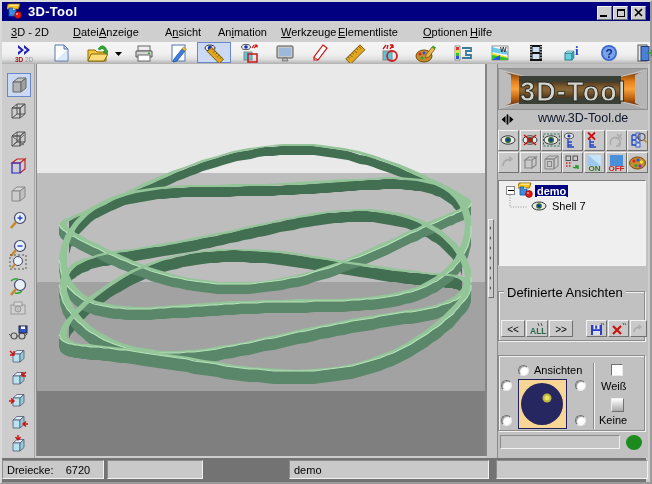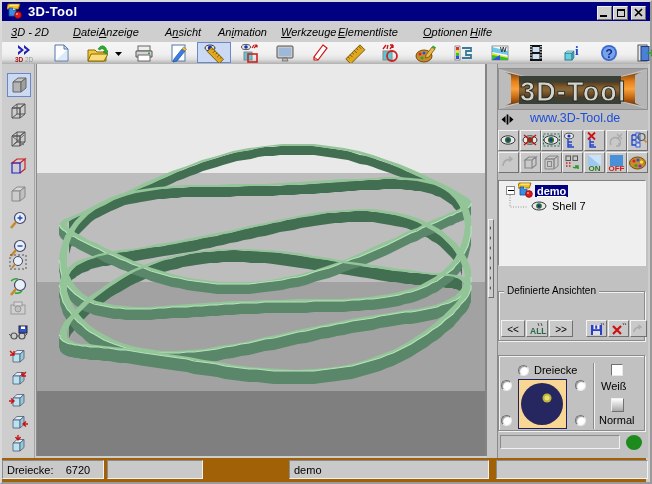--- a/index.html
+++ b/index.html
@@ -7,33 +7,33 @@
 body { font-family:"Liberation Sans", sans-serif; font-size:11px; background:#cdcdcd; position:relative; }
 .win { position:absolute; left:0; top:0; width:652px; height:484px;
   border-left:2px solid #d9d9d9; border-top:2px solid #d9d9d9;
   border-right:2px solid #9a9a9a; border-bottom:2px solid #9a9a9a; background:#cdcdcd; }
 .title { position:absolute; left:2px; top:2px; width:648px; height:19px; background:#000080; }
 .title .txt { position:absolute; left:26px; top:2px; color:#fff; font-weight:bold; font-size:13px; letter-spacing:0.3px; }
 .tbtn { position:absolute; top:4px; width:15px; height:14px; background:#cecece;
   border-top:1px solid #efefef; border-left:1px solid #efefef;
   border-right:1px solid #6f6f6f; border-bottom:1px solid #6f6f6f;
   text-align:center; line-height:12px; font-size:10px; font-weight:bold; color:#000; }
-.menu { position:absolute; left:2px; top:21px; width:648px; height:37px; background:#cfcfcf; border-bottom:1px solid #737373;font-style:italic; }
+.menu { position:absolute; left:2px; top:21px; width:648px; height:37px; background:#cfcfcf; border-bottom:1px solid #737373; }
 .menu span { position:absolute; top:5px; color:#000; }
 u { text-decoration:underline; }
 .toolbar { position:absolute; left:2px; top:42px; width:648px; height:22px;
   background:linear-gradient(#f5f5f5 0%, #f0f0f0 55%, #e0e0e0 78%, #c6c6c6 90%, #b0b0b0 100%); }
 .sidebar { position:absolute; left:2px; top:64px; width:33px; height:394px; background:#cdcdcd; border-right:1px solid #a5a5a5; overflow:hidden; }
 .viewport { position:absolute; left:36px; top:64px; width:451px; height:392px; background:#e9e9e9; border-left:1px solid #8a8a8a; border-right:2px solid #848484; overflow:hidden; }
 .band { position:absolute; left:0; right:0; }
 .splitter { position:absolute; left:487px; top:64px; width:10px; height:394px; background:#c6c6c6; }
 .shandle { position:absolute; left:1px; top:155px; width:6px; height:79px; background:#c9c9c9;
   border-top:1px solid #f0f0f0; border-left:1px solid #f0f0f0; border-right:1px solid #707070; border-bottom:1px solid #707070; }
 .rpanel { position:absolute; left:497px; top:64px; width:151px; height:394px; background:#c1c1c1; border-left:1px solid #8a8a8a; }
-.statusbar { position:absolute; left:2px; top:458px; width:644px; height:24px; background:#a16207; }
+.statusbar { position:absolute; left:2px; top:458px; width:644px; height:24px; background:#737373; }
 .spanel { position:absolute; top:2px; height:19px; background:#c9c9c9;
   border-top:1px solid #8b8b8b; border-left:1px solid #8b8b8b;
   border-right:1px solid #f1f1f1; border-bottom:1px solid #f1f1f1; padding:3px 4px 0 4px; color:#000; }
 .btn3d { background:#c9c9c9; border-top:1px solid #f2f2f2; border-left:1px solid #f2f2f2;
   border-right:1px solid #707070; border-bottom:1px solid #707070; }
 </style>
 </head>
 <body>
 <div class="win"></div>
 
@@ -335,21 +335,21 @@
 <path d="M0 0 l12 6 v28 L0 40 Z" fill="#bcbcbc"></path>
 <path d="M148 0 l-12 6 v28 l12 6 Z" fill="#b6b6b6"></path>
 <rect x="20" y="7" width="102" height="28" fill="#3a4036"></rect>
 <rect x="20" y="13" width="102" height="16" fill="url(#cop)" opacity="0.4"></rect>
 <text x="21" y="32" font-family="Liberation Sans" font-weight="bold" font-size="27" fill="#d4d4ce" stroke="#26281f" stroke-width="0.9" letter-spacing="-1.5" textLength="104">3D-Tool</text>
 </svg></div>
 <div style="position:absolute;left:3px;top:49px;width:13px;height:13px;"><svg width="13" height="13" viewBox="0 0 13 13" style="">
         <rect x="5.6" y="1.5" width="1.8" height="10" fill="#000"></rect>
         <path d="M0.5 6.5 l4 -3.5 v7 z M12.5 6.5 l-4 -3.5 v7 z" fill="#000"></path>
       </svg></div>
-<div style="position:absolute;left:32px;top:47px;font-size:12.5px;color:#1d4ed8;">www.3D-Tool.de</div>
+<div style="position:absolute;left:40px;top:47px;font-size:12.5px;color:#0f172a;">www.3D-Tool.de</div>
 <div class="btn3d" style="position:absolute;left:0px;top:66px;width:21px;height:21px;"><svg width="19" height="19" viewBox="0 0 19 19" style="">
         <ellipse cx="9" cy="9" rx="7" ry="4.2" fill="#e8e8e8" stroke="#333" stroke-width="1"></ellipse>
         <circle cx="9" cy="9" r="3" fill="#2a6a2a"></circle>
         <circle cx="9" cy="9" r="1.4" fill="#1133bb"></circle>
       </svg></div>
 <div class="btn3d" style="position:absolute;left:22px;top:66px;width:21px;height:21px;"><svg width="19" height="19" viewBox="0 0 19 19" style="">
         <ellipse cx="9" cy="9" rx="7" ry="4.2" fill="#e8e8e8" stroke="#333" stroke-width="1"></ellipse>
         <circle cx="9" cy="9" r="3" fill="#2a6a2a"></circle>
         <circle cx="9" cy="9" r="1.4" fill="#1133bb"></circle>
         <path d="M3 4 L15 14 M15 4 L3 14" stroke="#cc1111" stroke-width="1.6"></path>
@@ -434,21 +434,21 @@
       </svg>
 <div style="position:absolute;left:32px;top:19px;width:17px;height:12px;"><svg width="17" height="12" viewBox="0 0 17 12" style="">
           <ellipse cx="8" cy="6" rx="7" ry="4" fill="#e8e8e8" stroke="#333" stroke-width="1"></ellipse>
           <circle cx="8" cy="6" r="2.8" fill="#2a6a2a"></circle>
           <circle cx="8" cy="6" r="1.3" fill="#1133bb"></circle>
         </svg></div>
 <div style="position:absolute;left:53px;top:19px;font-size:11px;color:#000;">Shell 7</div>
 </div>
 <div style="position:absolute;left:0px;top:227px;width:147px;height:50px;">
 <fieldset style="position:absolute;left:0;top:0;width:147px;height:50px;border:1px solid #8b8b8b;box-shadow:inset 1px 1px 0 #f2f2f2, 1px 1px 0 #f2f2f2;"></fieldset>
-<div style="position:absolute;left:6px;top:-6px;background:#c1c1c1;padding:0 3px;font-size:10px;">Definierte Ansichten</div>
+<div style="position:absolute;left:6px;top:-6px;background:#c1c1c1;padding:0 3px;font-size:13px;">Definierte Ansichten</div>
 <div class="btn3d" style="position:absolute;left:3px;top:29px;width:24px;height:17px;text-align:center;font-size:10px;padding-top:3px;">&lt;&lt;</div>
 <div class="btn3d" style="position:absolute;left:28px;top:29px;width:22px;height:17px;"><svg width="20" height="15" viewBox="0 0 20 15">
           <path d="M11 2 l1 3 M14 2 l1 3" stroke="#555" stroke-width="1"></path>
           <text x="3" y="13" font-size="8.5" font-weight="bold" fill="#2a6a4a" font-family="Liberation Sans">ALL</text>
         </svg></div>
 <div class="btn3d" style="position:absolute;left:51px;top:29px;width:24px;height:17px;text-align:center;font-size:10px;padding-top:3px;">&gt;&gt;</div>
 <div class="btn3d" style="position:absolute;left:88px;top:29px;width:21px;height:17px;"><svg width="19" height="15" viewBox="0 0 19 15" style="">
           <rect x="4" y="4" width="11" height="10" fill="#2a3ecc"></rect>
           <rect x="6.5" y="4" width="6" height="4.2" fill="#f0f0f0"></rect>
           <rect x="8.2" y="4.4" width="2" height="3.4" fill="#2a3ecc"></rect>
@@ -462,35 +462,35 @@
 <div class="btn3d" style="position:absolute;left:132px;top:29px;width:17px;height:17px;"><svg width="13" height="15" viewBox="0 0 13 15" style="">
           <path d="M3 11 q0 -5 7 -5 m-2.5 -2 l2.5 2 -2.5 2" fill="none" stroke="#aaa" stroke-width="1.4"></path>
         </svg></div>
 </div>
 <div style="position:absolute;left:0px;top:291px;width:147px;height:76px;">
 <fieldset style="position:absolute;left:0;top:0;width:147px;height:76px;border:1px solid #8b8b8b;box-shadow:inset 1px 1px 0 #f2f2f2, 1px 1px 0 #f2f2f2;"></fieldset>
 <div style="position:absolute;left:95px;top:8px;width:1px;height:66px;background:#8b8b8b;"></div>
 <div style="position:absolute;left:96px;top:8px;width:1px;height:66px;background:#f2f2f2;"></div>
 </div>
 <div style="position:absolute;left:20px;top:301px;width:11px;height:11px;border-radius:50%;background:#fff;border:1px solid;border-color:#707070 #e8e8e8 #e8e8e8 #707070;box-shadow:inset 1px 1px 1px #9a9a9a;"></div>
-<div style="position:absolute;left:36px;top:300px;font-size:11px;">Dreiecke</div>
+<div style="position:absolute;left:36px;top:300px;font-size:11px;">Ansichten</div>
 <div style="position:absolute;left:3px;top:316px;width:11px;height:11px;border-radius:50%;background:#fff;border:1px solid;border-color:#707070 #e8e8e8 #e8e8e8 #707070;box-shadow:inset 1px 1px 1px #9a9a9a;"></div>
 <div style="position:absolute;left:77px;top:316px;width:11px;height:11px;border-radius:50%;background:#fff;border:1px solid;border-color:#707070 #e8e8e8 #e8e8e8 #707070;box-shadow:inset 1px 1px 1px #9a9a9a;"></div>
 <div style="position:absolute;left:3px;top:351px;width:11px;height:11px;border-radius:50%;background:#fff;border:1px solid;border-color:#707070 #e8e8e8 #e8e8e8 #707070;box-shadow:inset 1px 1px 1px #9a9a9a;"></div>
 <div style="position:absolute;left:77px;top:351px;width:11px;height:11px;border-radius:50%;background:#fff;border:1px solid;border-color:#707070 #e8e8e8 #e8e8e8 #707070;box-shadow:inset 1px 1px 1px #9a9a9a;"></div>
 <div style="position:absolute;left:20px;top:315px;width:49px;height:50px;background:#f8d794;border:1px solid #202060;">
 <svg width="47" height="48">
         <circle cx="23" cy="24" r="21" fill="#262660"></circle>
         <circle cx="28" cy="18" r="4.5" fill="#cfc53a" opacity="0.9"></circle>
         <circle cx="28" cy="18" r="2.5" fill="#e8e06a"></circle>
       </svg></div>
 <div style="position:absolute;left:113px;top:300px;width:12px;height:12px;background:#fff;border:1px solid;border-color:#707070 #e8e8e8 #e8e8e8 #707070;"></div>
 <div style="position:absolute;left:103px;top:316px;font-size:11px;">Weiß</div>
 <div style="position:absolute;left:113px;top:334px;width:13px;height:14px;background:linear-gradient(#ffffff,#a8a8a8);border:1px solid;border-color:#f0f0f0 #707070 #707070 #f0f0f0;"></div>
-<div style="position:absolute;left:101px;top:350px;font-size:11px;">Normal</div>
+<div style="position:absolute;left:101px;top:350px;font-size:11px;">Keine</div>
 <div style="position:absolute;left:2px;top:371px;width:120px;height:14px;background:#c6c6c6;border:1px solid;border-color:#8b8b8b #f1f1f1 #f1f1f1 #8b8b8b;"></div>
 <div style="position:absolute;left:128px;top:371px;width:16px;height:15px;border-radius:50%;background:#1c8a1c;"></div>
 </div>
 
 <div class="statusbar">
   <div class="spanel" style="left:0px;width:102px;">Dreiecke: &nbsp; &nbsp;6720</div>
   <div class="spanel" style="left:105px;width:96px;"></div>
   <div class="spanel" style="left:287px;width:200px;">demo</div>
   <div class="spanel" style="left:494px;width:152px;"></div>
 </div>

